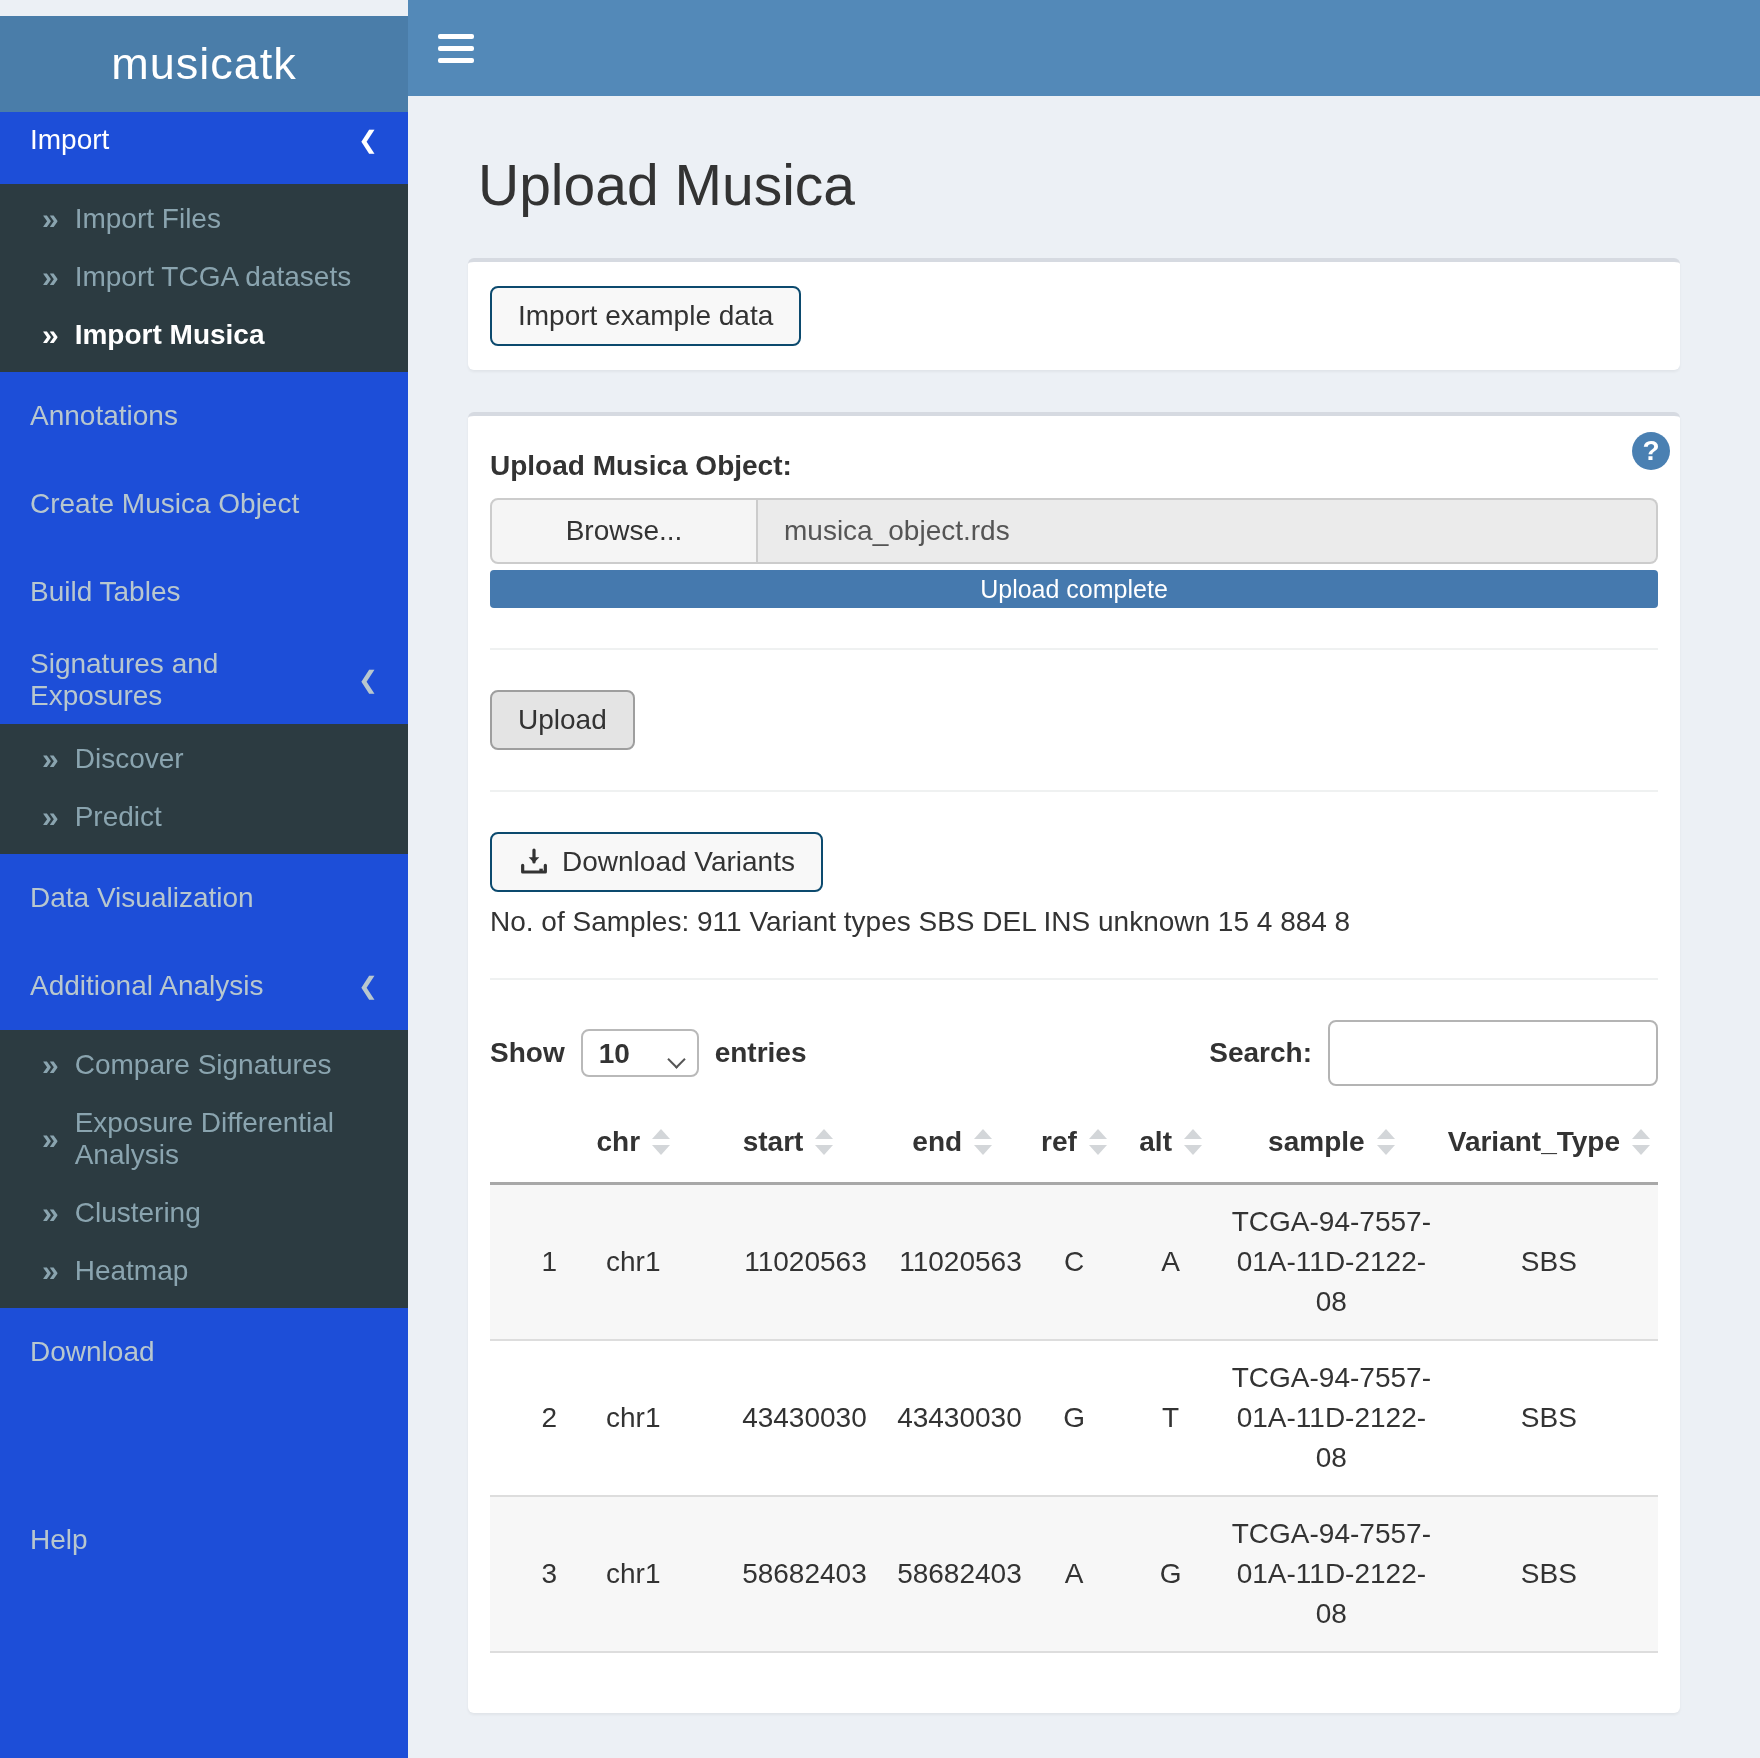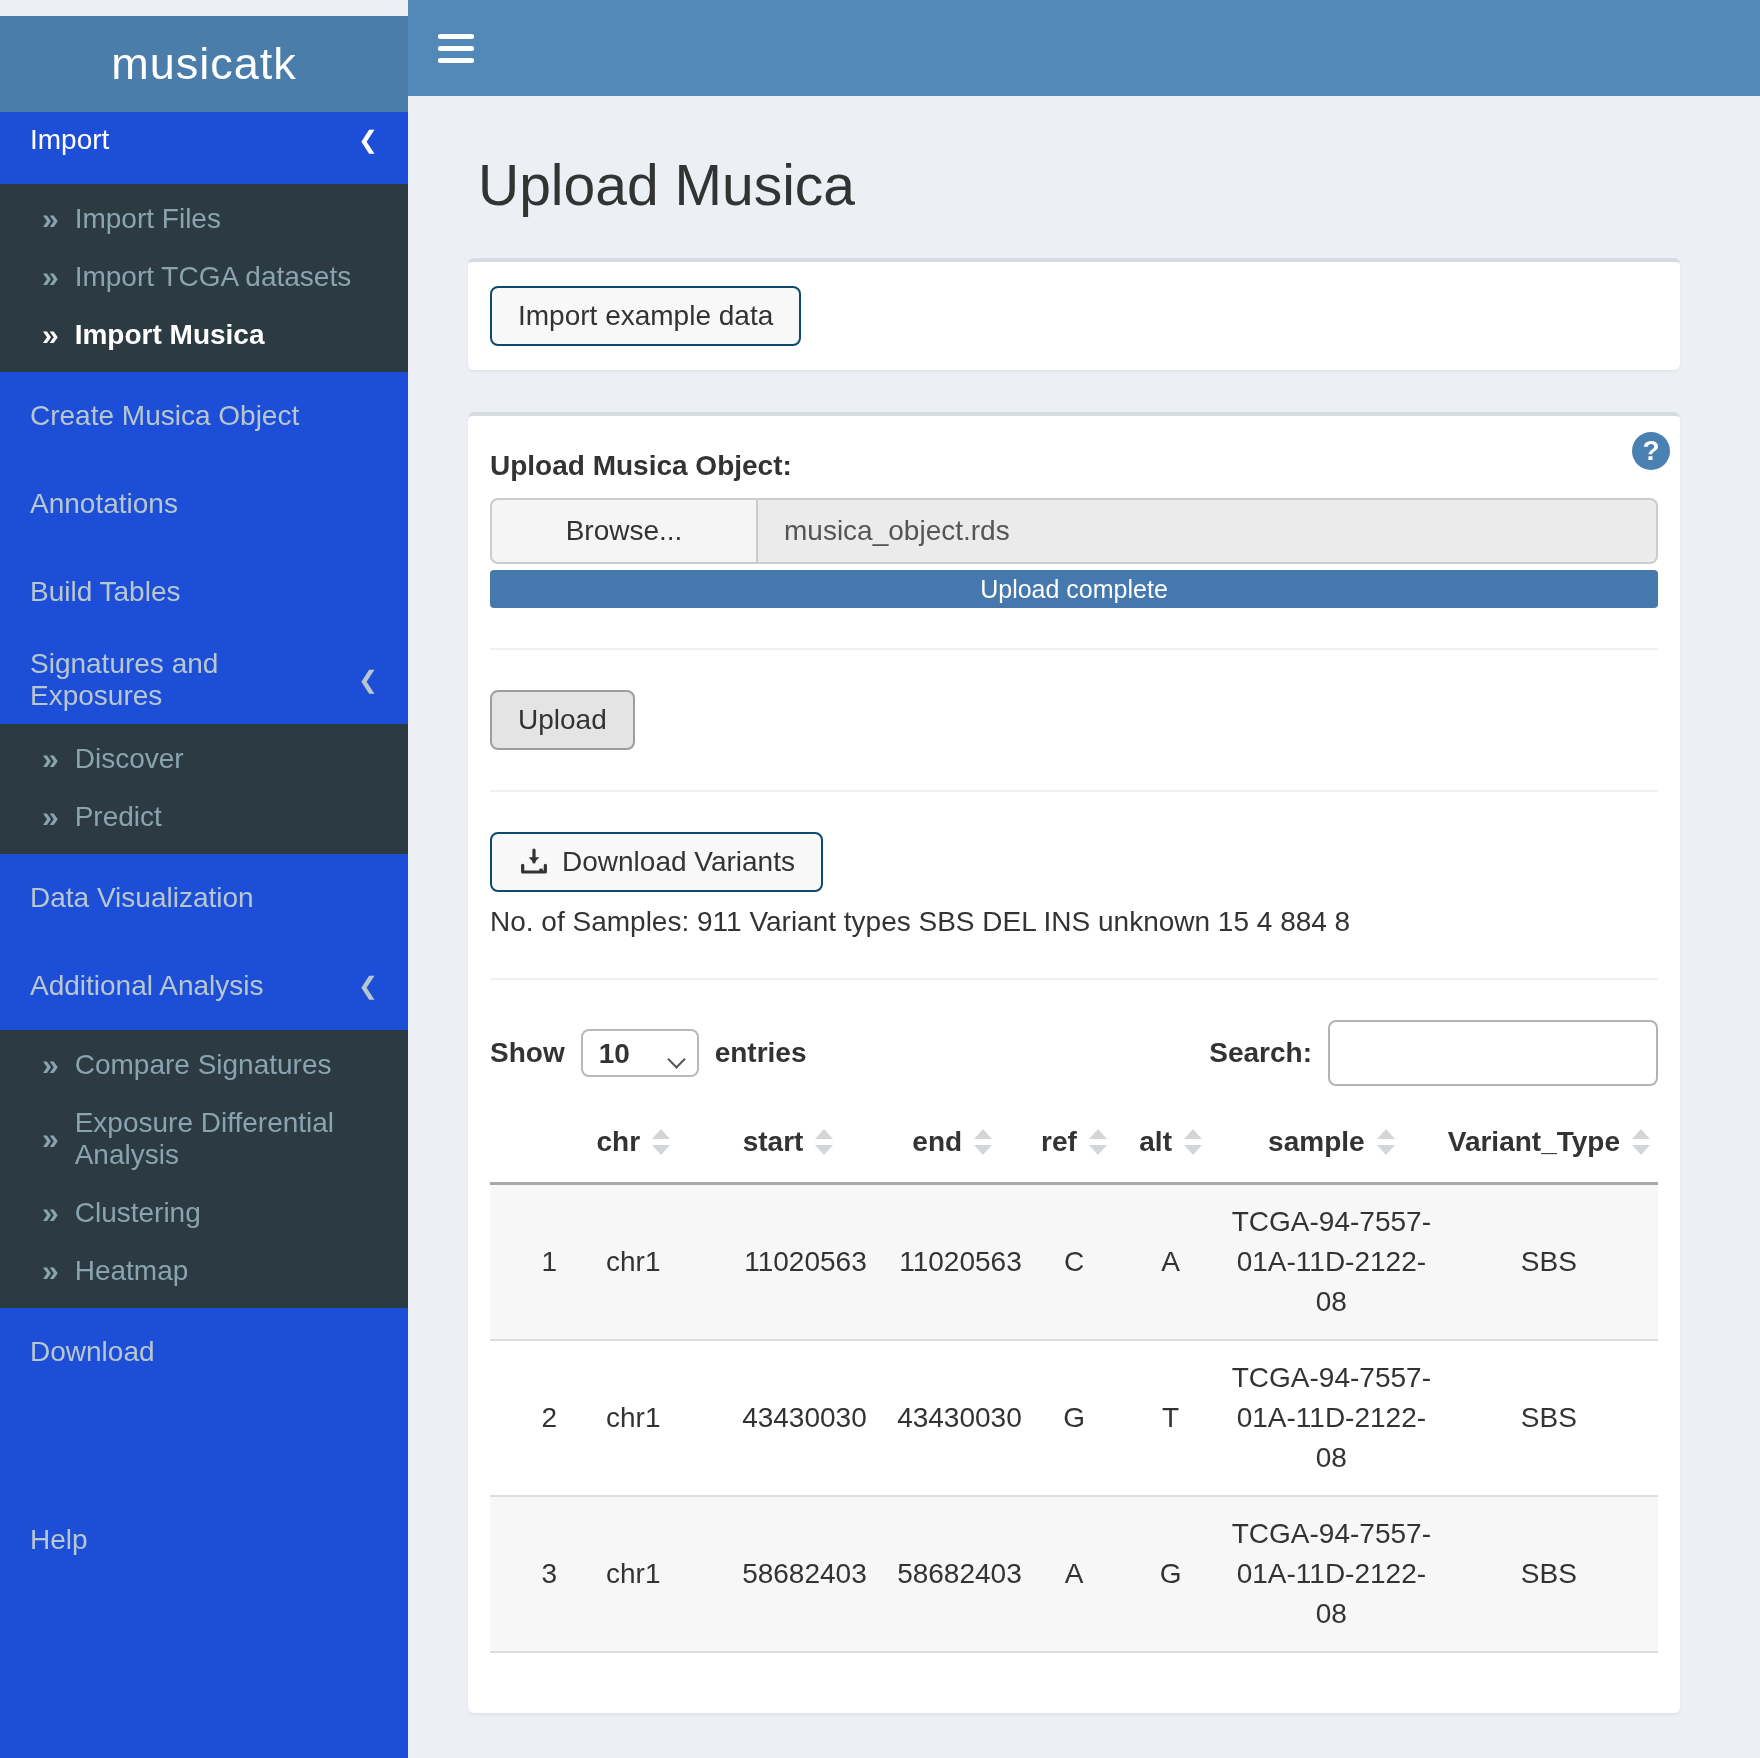--- a/index.html
+++ b/index.html
@@ -142,24 +142,24 @@
       <div class="submenu-item">
         <span class="dbl">»</span>
         <span>Import TCGA datasets</span>
       </div>
       <div class="submenu-item active">
         <span class="dbl">»</span>
         <span>Import Musica</span>
       </div>
     </div>
     <div class="menu-item">
+      <span>Annotations</span>
+    </div>
+    <div class="menu-item">
       <span>Create Musica Object</span>
-    </div>
-    <div class="menu-item">
-      <span>Annotations</span>
     </div>
     <div class="menu-item">
       <span>Build Tables</span>
     </div>
     <div class="menu-item">
       <span>Signatures and Exposures</span>
       <span class="chevron">❮</span>
     </div>
     <div class="submenu">
       <div class="submenu-item">

